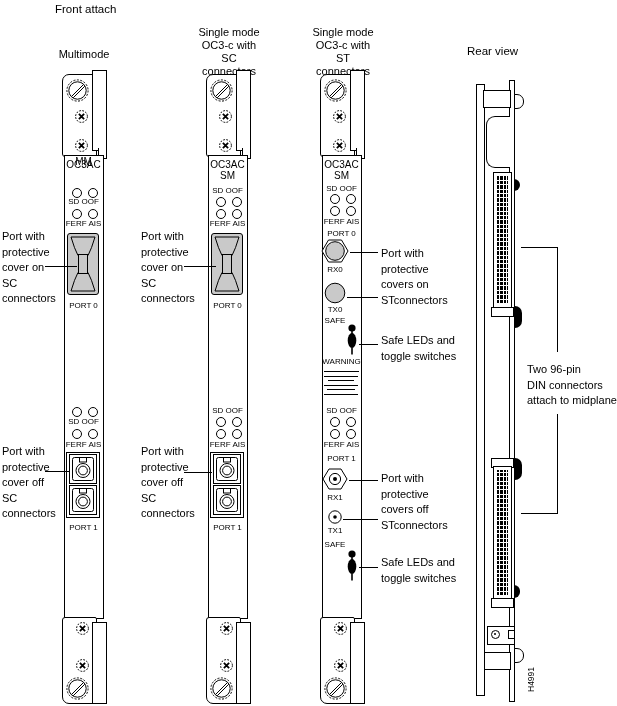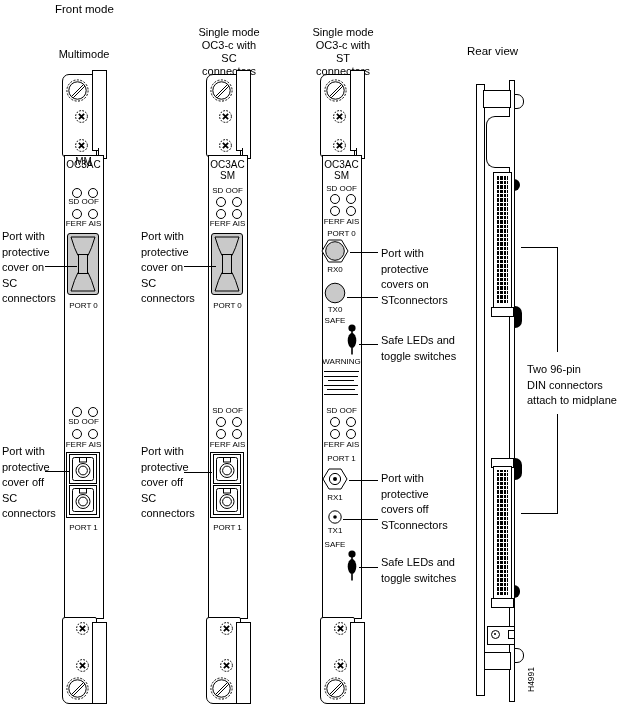--- a/index.html
+++ b/index.html
@@ -90,21 +90,21 @@
       <circle cx="6" cy="4" r="3.6" fill="#000"></circle>
       <rect x="5.2" y="7" width="1.6" height="3" fill="#000"></rect>
       <ellipse cx="6" cy="16.5" rx="4.3" ry="7.5" fill="#000"></ellipse>
       <rect x="5.2" y="23.5" width="1.6" height="7" fill="#000"></rect>
     </symbol>
   </defs>
 </svg>
 
 <div class="page">
 
-  <div class="ttl" style="left:55px;top:3px">Front mode</div>
+  <div class="ttl" style="left:55px;top:3px">Front attach</div>
   <div class="cap" style="left:49px;top:48px;width:70px">Multimode</div>
   <div class="cap" style="left:194px;top:26px;width:70px">Single mode
 OC3-c with
 SC connectors</div>
   <div class="cap" style="left:308px;top:26px;width:70px">Single mode
 OC3-c with
 ST connectors</div>
   <div class="ttl" style="left:467px;top:45px">Rear view</div>
 
   <div class="card" style="left:62px">

